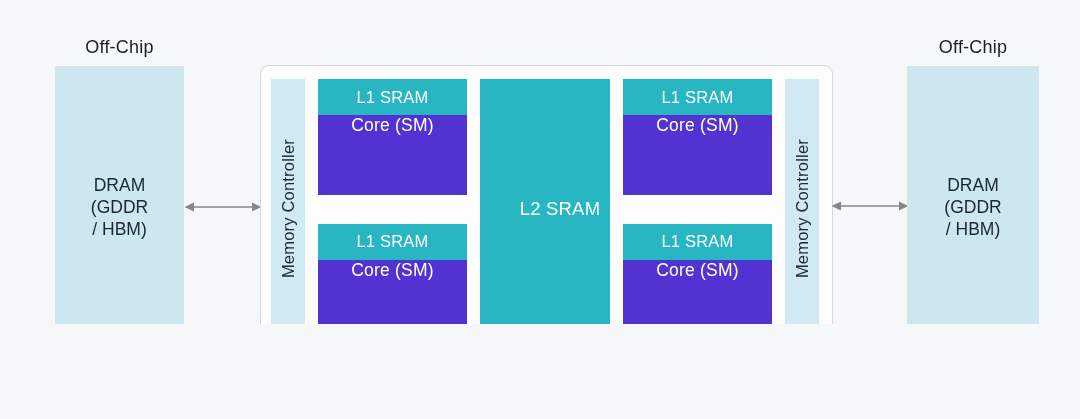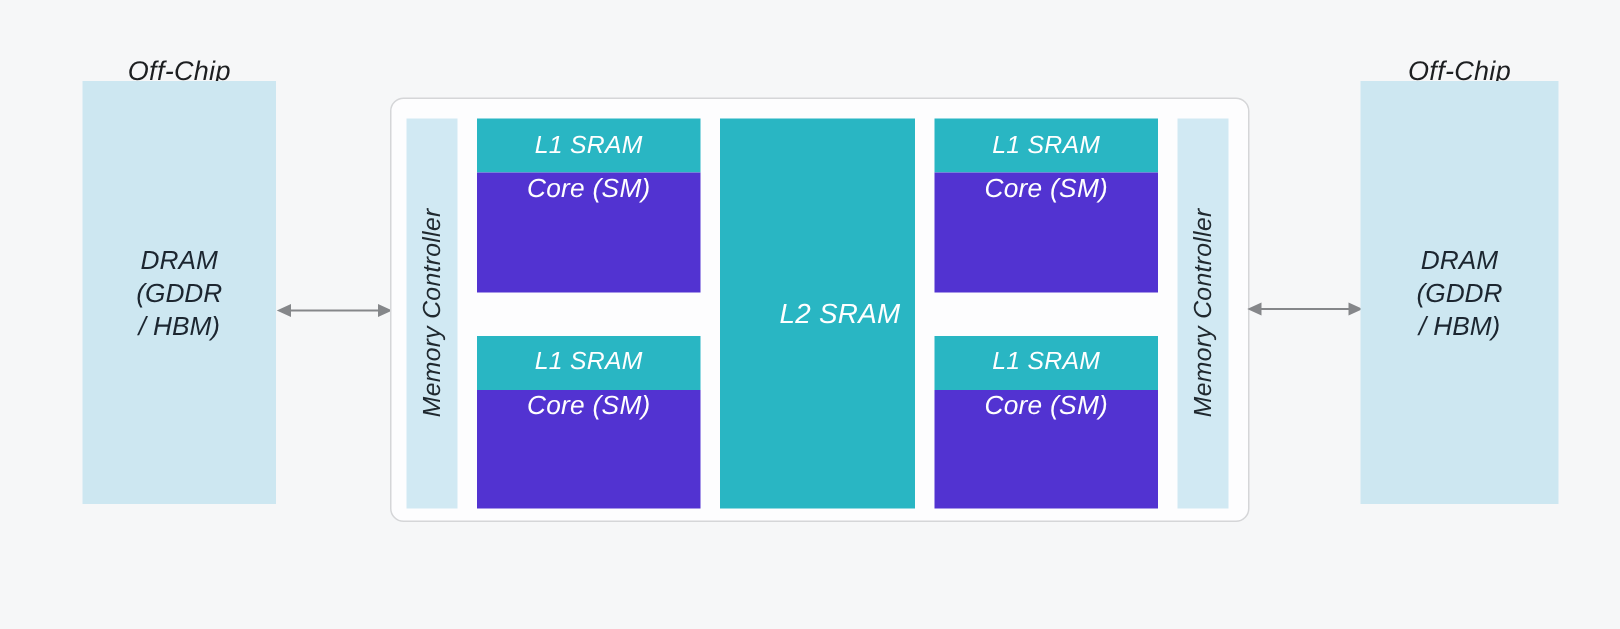--- a/index.html
+++ b/index.html
@@ -14,33 +14,33 @@
     --text-dark:#1d1f21;
     --text-on-color:#ffffff;
   }
   *{box-sizing:border-box;margin:0;padding:0;}
   html,body{width:1080px;height:419px;}
   body{
     font-family:"Liberation Sans","DejaVu Sans",sans-serif;
     background:var(--bg);
     color:var(--text-dark);
   }
-  .stage{position:relative;width:1080px;height:419px;overflow:hidden;font-style:italic;}
+  .stage{position:relative;width:1080px;height:324px;overflow:hidden;}
 
   .zone-label{
     position:absolute;top:36px;height:22px;line-height:22px;
     text-align:center;font-size:18px;font-weight:500;color:var(--text-dark);
     letter-spacing:.2px;
   }
   .zone-label.off-left{left:55px;width:129px;}
   .zone-label.on-chip{left:260px;width:573px;}
   .zone-label.off-right{left:907px;width:132px;}
 
   .dram{
-    position:absolute;top:54px;height:282px;background:var(--dram-fill);
+    position:absolute;top:66px;height:282px;background:var(--dram-fill);
     display:flex;align-items:center;justify-content:center;
   }
   .dram.left{left:55px;width:129px;}
   .dram.right{left:907px;width:132px;}
   .dram-text{
     text-align:center;font-size:17.5px;line-height:22px;color:#1c2630;
   }
   .dram-text span{display:block;}
 
   .chip{

